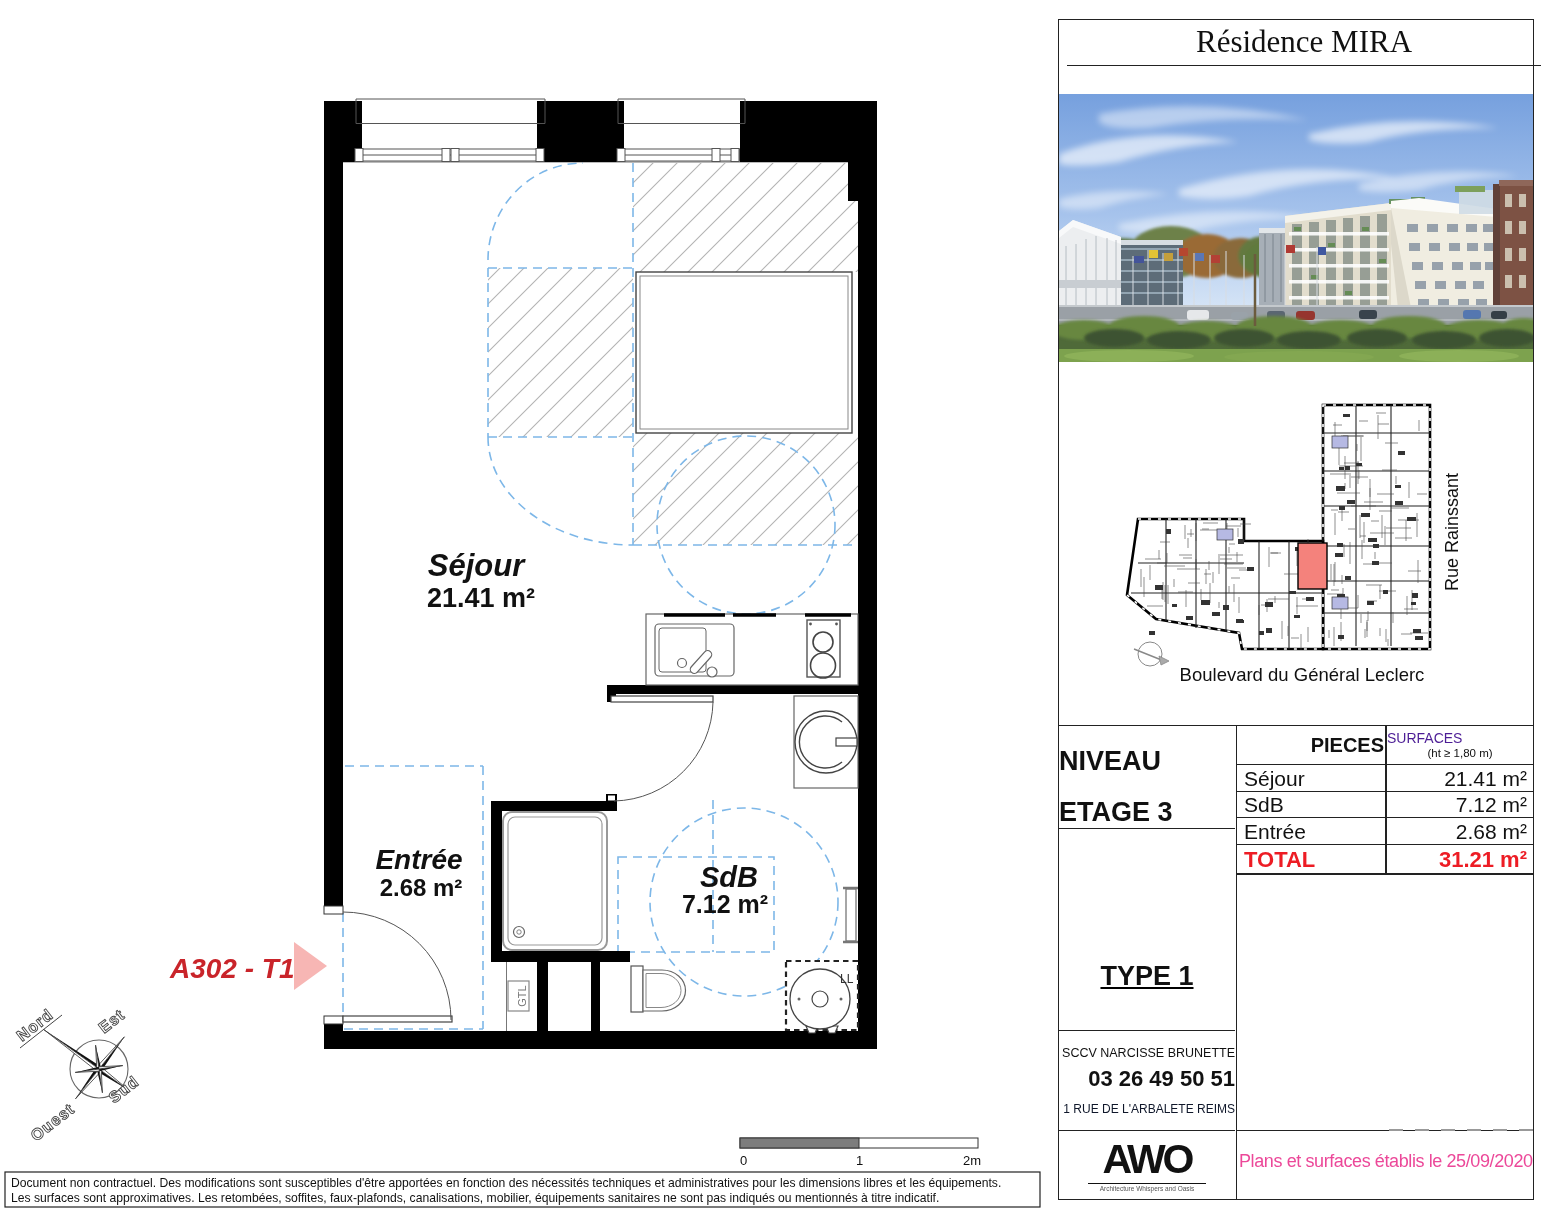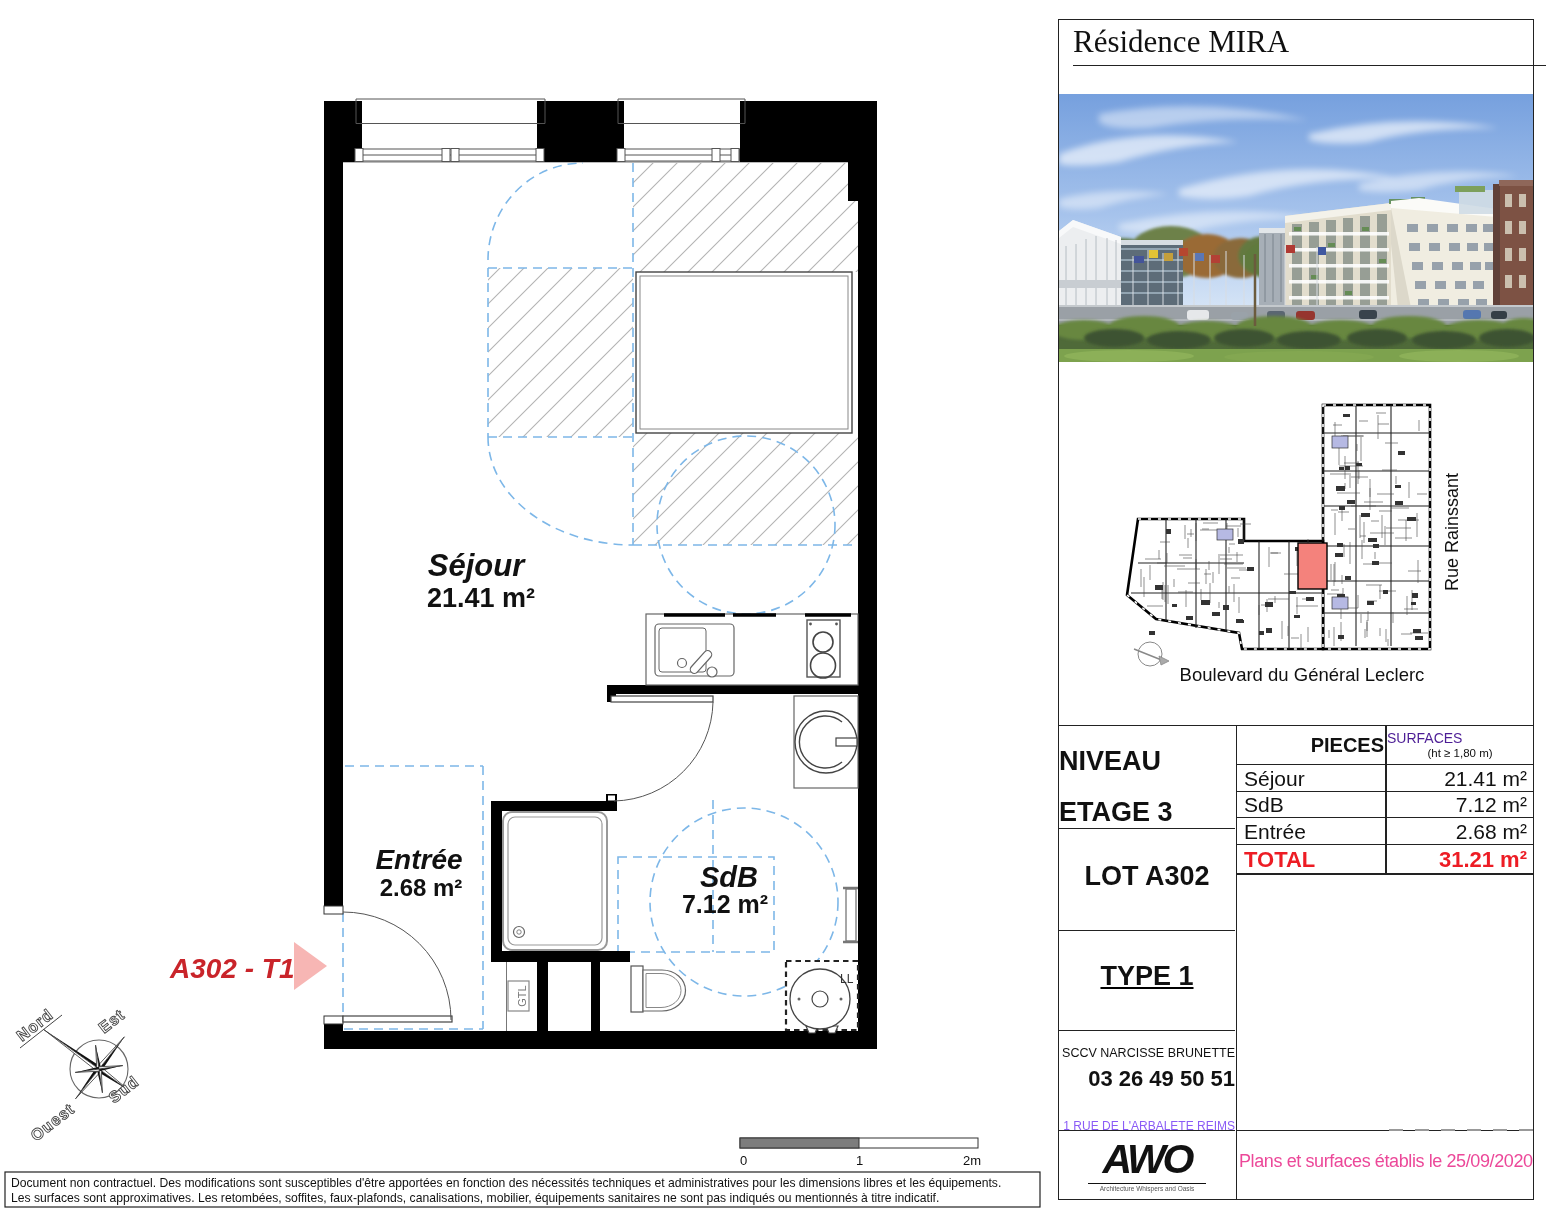--- a/index.html
+++ b/index.html
@@ -235,21 +235,21 @@
 <text x="856" y="1165" font-size="13" fill="#111" font-family="Liberation Sans, sans-serif">1</text>
 <text x="963" y="1165" font-size="13" fill="#111" font-family="Liberation Sans, sans-serif">2m</text>
 
 <rect x="5" y="1172" width="1035" height="35" fill="#fff" stroke="#222" stroke-width="1.2"></rect>
 <text x="11" y="1187" font-size="12.15" fill="#111" font-family="Liberation Sans, sans-serif">Document non contractuel. Des modifications sont susceptibles d'être apportées en fonction des nécessités techniques et administratives pour les dimensions libres et les équipements.</text>
 <text x="11" y="1202" font-size="12.15" fill="#111" font-family="Liberation Sans, sans-serif">Les surfaces sont approximatives. Les retombées, soffites, faux-plafonds, canalisations, mobilier, équipements sanitaires ne sont pas indiqués ou mentionnés à titre indicatif.</text>
 </svg>
 
 <div class="abs" style="left:1058px;top:19px;width:474px;height:1179px;border:1.6px solid #222;background:#fff;">
 
-<div class="abs" style="left:14px;top:0;width:474px;height:45px;border-bottom:1.4px solid #222;">
+<div class="abs" style="left:8px;top:0;width:474px;height:45px;border-bottom:1.4px solid #222;text-align:center;">
 <span style="font-family:'Liberation Serif',serif;font-size:31px;line-height:44px;color:#111;">Résidence MIRA</span>
 </div>
 
 
 <svg class="abs" style="left:0;top:74px" width="474" height="268" viewBox="0 0 474 268">
 <defs>
 <linearGradient id="sky" x1="0" y1="0" x2="0" y2="1">
 <stop offset="0" stop-color="#76a0de"></stop>
             <stop offset="0.45" stop-color="#a6c3ec"></stop>
             <stop offset="0.8" stop-color="#d5e4f6"></stop>
@@ -724,36 +724,33 @@
 
 <div class="abs" style="left:0;top:705px;width:474px;height:474px;border-top:1.6px solid #222;">
 
 <div class="abs" style="left:176.5px;top:0;width:1.8px;height:474px;background:#222;"></div>
 
 <div class="abs" style="left:0;top:0;width:176px;height:102px;border-bottom:1.6px solid #222;">
 <div style="font-size:27px;font-weight:bold;color:#111;margin-top:20px;">NIVEAU</div>
 <div style="font-size:27px;font-weight:bold;color:#111;margin-top:20px;">ETAGE 3</div>
 </div>
 
-<div class="abs" style="left:0;top:103.6px;width:176px;height:100.5px;border-bottom:1.6px solid #222;text-align:center;">
-<div style="font-size:27px;font-weight:bold;color:#111;margin-top:31px;">LOT A302</div>
-</div>
 
 <div class="abs" style="left:0;top:205.7px;width:176px;height:98.5px;border-bottom:1.6px solid #222;text-align:center;text-decoration:underline;">
 <div style="font-size:27px;font-weight:bold;color:#111;margin-top:29px;">TYPE 1</div>
 </div>
 
 <div class="abs" style="left:0;top:305.8px;width:176px;height:98.5px;border-bottom:1.6px solid #222;text-align:right;">
 <div style="font-size:12.5px;color:#111;margin-top:14px;white-space:nowrap;">SCCV NARCISSE BRUNETTE</div>
 <div style="font-size:22px;font-weight:bold;color:#111;margin-top:6px;">03 26 49 50 51</div>
-<div style="font-size:12px;color:#8b5cf6;margin-top:27px;white-space:nowrap;">1 RUE DE L'ARBALETE REIMS</div>
+<div style="font-size:12px;color:#0f172a;margin-top:10px;white-space:nowrap;">1 RUE DE L'ARBALETE REIMS</div>
 </div>
 
 <div class="abs" style="left:0;top:405.9px;width:176px;height:68px;">
-<div style="font-size:41px;font-weight:bold;font-style:italic;color:#111;text-align:center;margin-top:4px;letter-spacing:-3px;font-family:'Liberation Sans',sans-serif;">AWO</div>
+<div style="font-size:41px;font-weight:bold;color:#111;text-align:center;margin-top:4px;letter-spacing:-3px;font-family:'Liberation Sans',sans-serif;">AWO</div>
 <div style="border-top:1.5px solid #111;width:118px;margin:0px auto 0 auto;"></div>
 <div style="font-size:6.5px;color:#555;text-align:center;margin-top:1px;">Architecture Whispers and Oasis</div>
 </div>
 
 <div class="abs" style="left:178px;top:0;width:296px;height:38px;border-bottom:1.6px solid #222;">
 <div class="abs" style="left:0;top:0;width:147px;height:38px;text-align:right;font-size:20px;font-weight:bold;line-height:38px;color:#111;">PIECES</div>
 <div class="abs" style="left:148.4px;top:0;width:1.6px;height:149px;background:#222;"></div>
 <div class="abs" style="left:150px;top:4px;width:146px;text-align:left;font-size:14px;color:#4c1d95;">SURFACES</div>
 <div class="abs" style="left:150px;top:21px;width:146px;text-align:center;font-size:11.5px;color:#111;">(ht ≥ 1,80 m)</div>
 </div>

